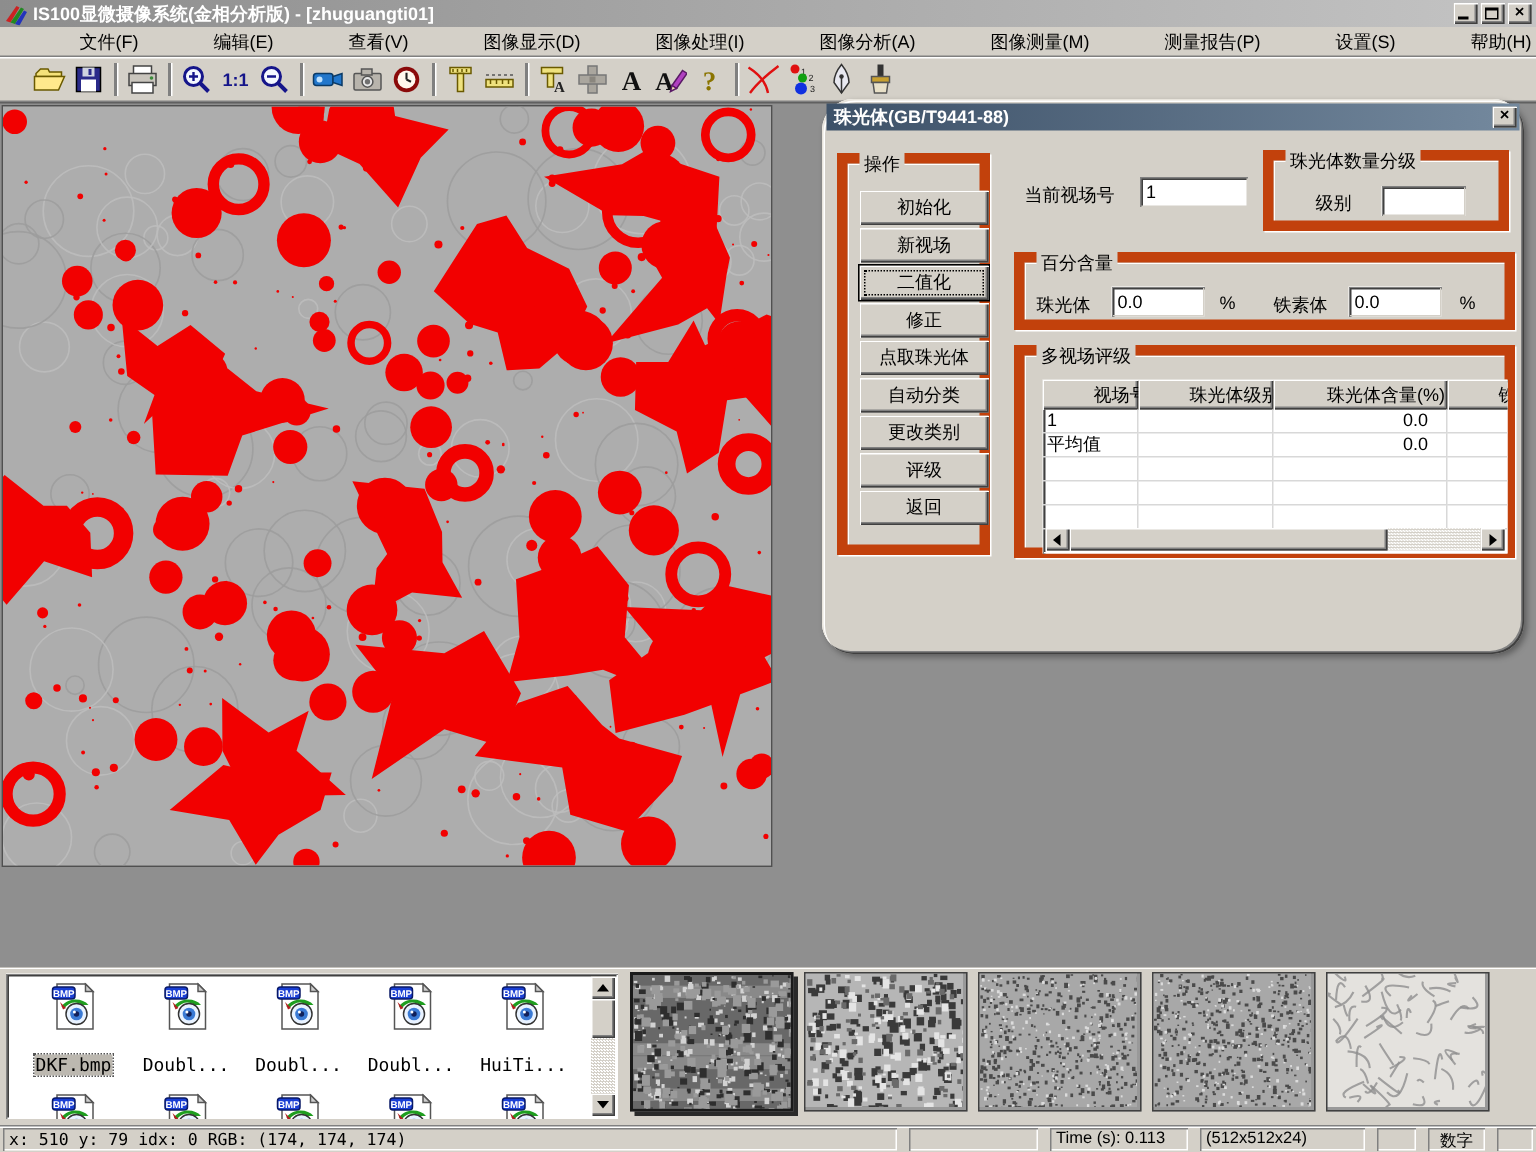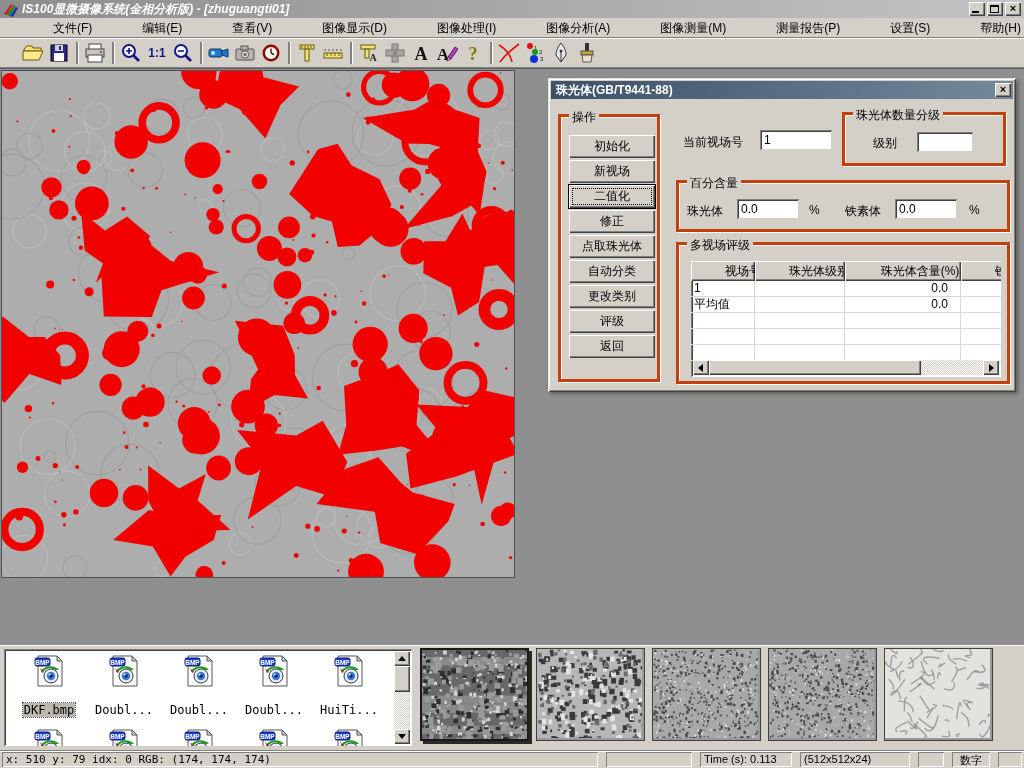--- a/index.html
+++ b/index.html
@@ -11,21 +11,21 @@
     position:relative;
     cursor:default;
     -webkit-user-select:none; user-select:none;
   }
 
   
   #titlebar { position:absolute; left:0; top:0; width:1024px; height:18px;
     background:linear-gradient(90deg,#8d8d8d,#c4c4c4);
     display:flex; align-items:center; padding:0 3px; }
   #titlebar .title { color:#fff; font-weight:bold; font-size:12px; margin-left:4px;
-    white-space:nowrap; flex:1;font-style:italic; }
+    white-space:nowrap; flex:1; }
   .capbtns { display:flex; gap:2px; }
   .capbtn { width:16px; height:14px; background:#d4d0c8;
     box-shadow: inset 1px 1px 0 #fff, inset -1px -1px 0 #404040, inset -2px -2px 0 #808080;
     position:relative; }
   .capbtn .g-min { position:absolute; left:3px; bottom:3px; width:7px; height:2px; background:#000; }
   .capbtn .g-max { position:absolute; left:3px; top:3px; width:9px; height:8px;
     border:1px solid #000; border-top-width:2px; }
   .capbtn .g-rest1 { position:absolute; left:5px; top:2px; width:7px; height:6px;
     border:1px solid #000; border-top-width:2px; background:#d4d0c8;}
   .capbtn .g-rest2 { position:absolute; left:2px; top:5px; width:7px; height:6px;
@@ -52,30 +52,30 @@
     background:#808080; box-shadow: 1px 0 0 #fff; }
 
   
   #workspace { position:absolute; left:0; top:68px; width:1024px; height:577px;
     background:#8f8f8f; box-shadow: inset 0 1px 0 #606060; }
   #micrograph-frame { position:absolute; left:1px; top:2px; width:514px; height:508px;
     border:1px solid #505050; background:#adadad; overflow:hidden; }
   #micrograph { display:block; }
 
   
-  #dialog { position:absolute; left:548px; top:78px; width:468px; height:314px;
+  #dialog { position:absolute; left:548px; top:66px; width:468px; height:370px;
     background:#d4d0c8;
     box-shadow: inset 1px 1px 0 #e8e4dc, inset -1px -1px 0 #404040,
                 inset 2px 2px 0 #ffffff, inset -2px -2px 0 #808080,
-                2px 2px 4px rgba(0,0,0,.35); }
+                2px 2px 4px rgba(0,0,0,.35); border-radius: 21px; }
   #dialog-caption { position:absolute; left:3px; top:3px; right:3px; height:18px;
     background:linear-gradient(90deg,#3d5168,#74899e);
     display:flex; align-items:center; padding:0 2px 0 5px; }
   #dialog-caption .dtitle { color:#fff; font-weight:bold; font-size:12px; flex:1; white-space:nowrap; }
-  .groupbox { position:absolute; border:3px solid #c2410c;
+  .groupbox { position:absolute; border:7px solid #c2410c;
     box-shadow: inset 1px 1px 0 #fff, 1px 1px 0 #fff; }
   .legend { position:absolute; top:-8px; left:8px; background:#d4d0c8; padding:0 3px;
     white-space:nowrap; }
   .pushbtn { position:absolute; left:8px; width:86px; height:23px;
     background:#d4d0c8; text-align:center; line-height:23px; font-size:12px;
     box-shadow: inset 1px 1px 0 #ffffff, inset -1px -1px 0 #404040,
                 inset -2px -2px 0 #808080; }
   .pushbtn.focused { box-shadow: 0 0 0 1px #000,
                 inset 1px 1px 0 #ffffff, inset -1px -1px 0 #404040,
                 inset -2px -2px 0 #808080; }

